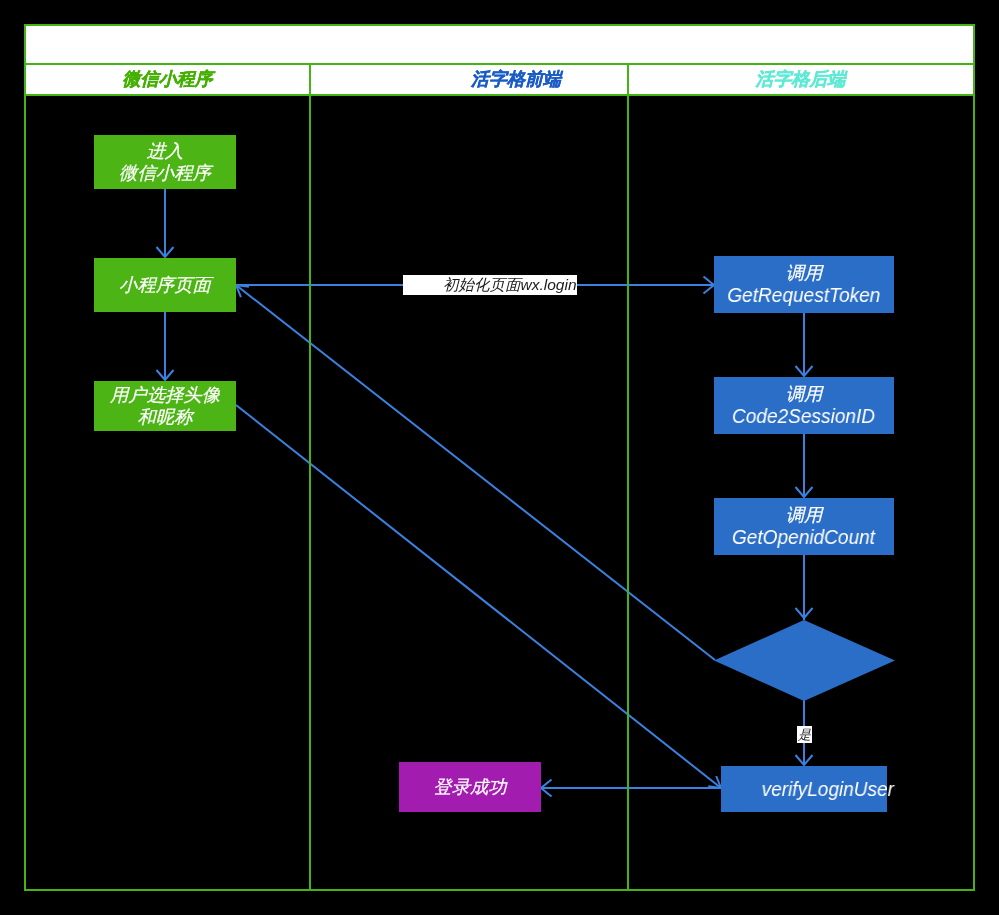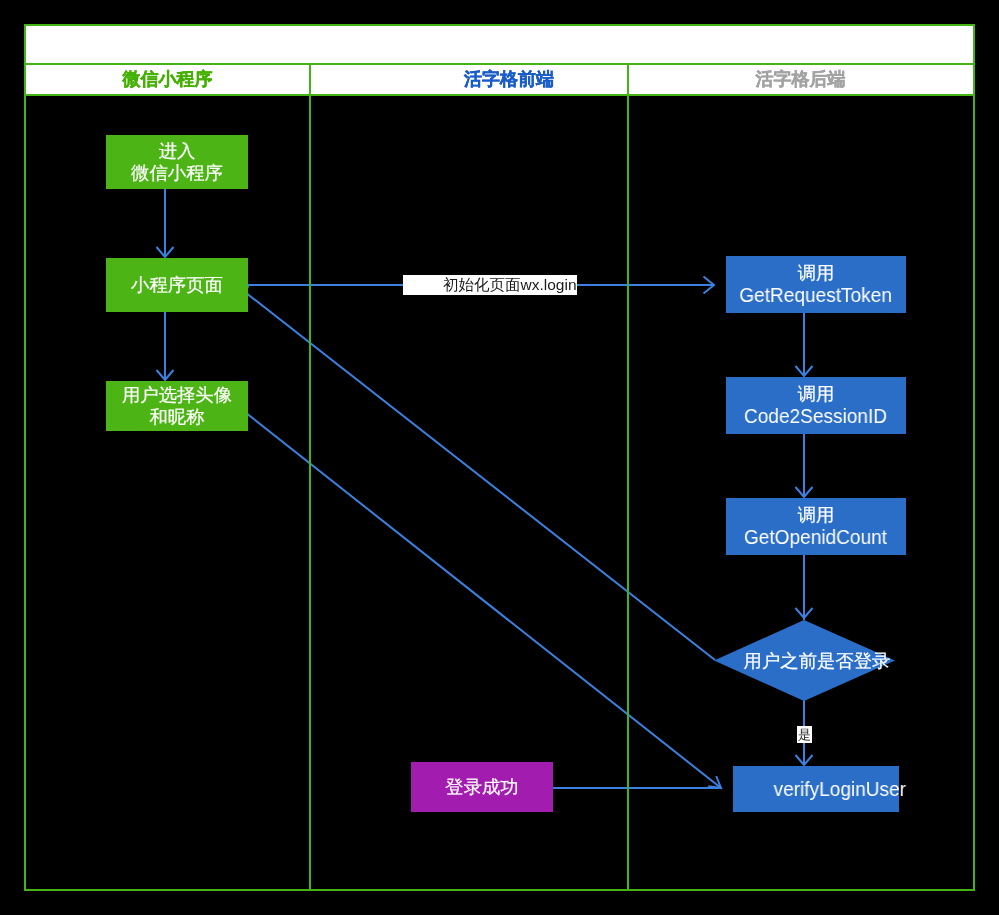--- a/index.html
+++ b/index.html
@@ -1,32 +1,32 @@
 <!DOCTYPE html>
 <html><head>
 <meta charset="utf-8">
 <title>Swimlane Flowchart</title>
 <style>
   html,body{margin:0;padding:0;background:#000;width:999px;height:915px;overflow:hidden;}
   #stage{position:relative;width:863px;height:915px;background:#000;
-         font-family:"Liberation Sans",sans-serif;}
+         font-family:"Liberation Sans",sans-serif;font-style:italic;}
 
   .frame{position:absolute;left:24px;top:24px;width:951px;height:867px;
          border:2px solid #44B414;box-sizing:border-box;background:transparent;}
   .titleband{position:absolute;left:26px;top:26px;width:947px;height:37px;background:#fff;}
   .headband{position:absolute;left:26px;top:65px;width:947px;height:29px;background:#fff;}
   .hline{position:absolute;background:#44B414;height:2px;z-index:5;}
   .vline{position:absolute;background:#44B414;width:2px;z-index:5;}
 
   .lanelabel{position:absolute;top:65px;height:29px;line-height:29px;text-align:center;
              font-weight:bold;font-size:18px;white-space:nowrap;
              -webkit-text-stroke:0.3px currentColor;will-change:transform;}
 
   .node{position:absolute;display:flex;flex-direction:column;align-items:center;
-        justify-content:center;color:#fff;text-align:center;box-sizing:border-box;margin-left:12px;}
+        justify-content:center;color:#fff;text-align:center;box-sizing:border-box;}
   .node .ln{display:block;white-space:nowrap;will-change:transform;}
   .node .cjk{font-size:18px;line-height:22px;-webkit-text-stroke:0.22px #fff;transform:scaleX(1.02);}
   .node .lat{font-size:20.4px;line-height:23px;transform:scaleX(0.935);}
 
   .edgelabel{position:absolute;background:#fff;color:#1a1a1a;white-space:nowrap;will-change:transform;padding-left:40px;}
 
   svg.overlay{position:absolute;left:0;top:0;width:999px;height:915px;pointer-events:none;}
 </style>
 </head>
 <body>
@@ -36,22 +36,22 @@
   <div class="titleband"></div>
   <div class="headband"></div>
 
   <div class="frame"></div>
   <div class="hline" style="left:24px;top:63px;width:951px;"></div>
   <div class="hline" style="left:24px;top:94px;width:951px;"></div>
   <div class="vline" style="left:309px;top:65px;height:826px;"></div>
   <div class="vline" style="left:627px;top:65px;height:826px;"></div>
 
   <div class="lanelabel" style="left:26px;width:283px;color:#44B002;">微信小程序</div>
-  <div class="lanelabel" style="left:322px;width:316px;color:#1A5CC8;padding-left:29px;">活字格前端</div>
-  <div class="lanelabel" style="left:629px;width:343px;color:#a3a3a3;">活字格后端</div>
+  <div class="lanelabel" style="left:329px;width:316px;color:#1A5CC8;padding-left:29px;">活字格前端</div>
+  <div class="lanelabel" style="left:629px;width:343px;color:#5eead4;">活字格后端</div>
 
   <svg class="overlay" viewBox="0 0 999 915">
     <g stroke="#3B82E0" stroke-width="2" fill="none">
       <path d="M165,189 L165,256"></path>
       <path d="M156.5,247 L165,257 L173.5,247"></path>
 
       <path d="M165,312 L165,380"></path>
       <path d="M156.5,370 L165,380 L173.5,370"></path>
 
       <path d="M236,285 L714,285"></path>
@@ -106,23 +106,20 @@
   <div class="node" style="left:714px;top:377px;width:180px;height:57px;background:#2B6EC8;">
     <span class="ln cjk">调用</span>
     <span class="ln lat">Code2SessionID</span>
   </div>
 
   <div class="node" style="left:714px;top:498px;width:180px;height:57px;background:#2B6EC8;">
     <span class="ln cjk">调用</span>
     <span class="ln lat">GetOpenidCount</span>
   </div>
 
-  <div class="node" style="left:714px;top:622px;width:181px;height:78px;background:transparent;">
-    <span class="ln cjk">用户之前是否登录</span>
-  </div>
 
   <div class="node" style="left:721px;top:766px;width:166px;height:46px;background:#2B6EC8;padding-left:48px;">
     <span class="ln lat">verifyLoginUser</span>
   </div>
 
   <div class="node" style="left:399px;top:762px;width:142px;height:50px;background:#a21caf;">
     <span class="ln cjk">登录成功</span>
   </div>
 
   <div class="edgelabel" style="left:403px;top:275px;font-size:15.5px;line-height:20px;">初始化页面wx.login</div>

